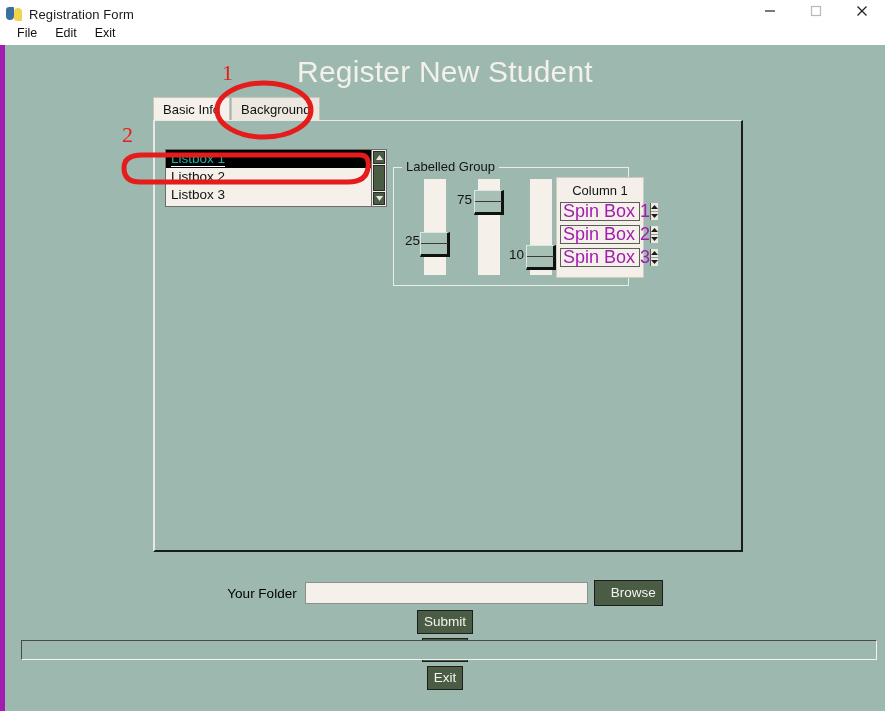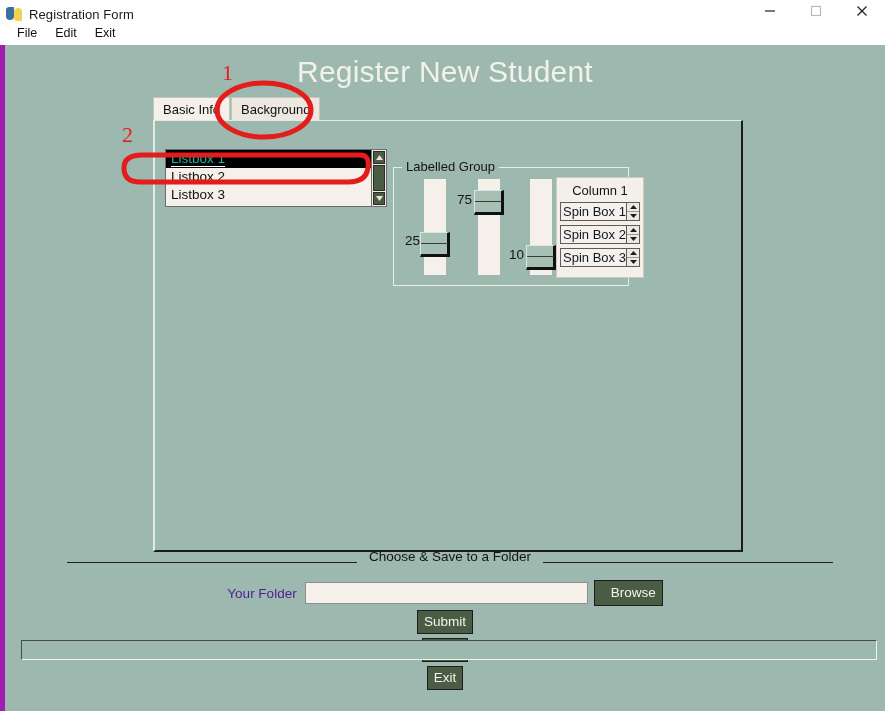--- a/index.html
+++ b/index.html
@@ -189,21 +189,21 @@
     font-size: 13px; color: #141414; text-align: center;
     padding: 2px 0 4px 0;
   }
   .spinrow {
     display: flex; align-items: stretch;
     height: 19px; margin-bottom: 4px;
     background: #f5f1ea;
     border: 1px solid #5c5c5c;
   }
   .spinrow .sv {
-    flex: 1; font-size: 13px; color: #0f172a;
+    flex: 1; font-size: 18px; color: #a21caf;
     padding-left: 2px; line-height: 17px;
     white-space: nowrap;
   }
   .spinarrows {
     width: 13px; border-left: 1px solid #5c5c5c;
     display: flex; flex-direction: column;
     background: #eceadf;
   }
   .spinarrows div {
     flex: 1; display: flex; align-items: center; justify-content: center;
@@ -226,21 +226,21 @@
     transform: translateY(-6px);
   }
   #sep-left { margin-left: 62px; }
   #sep-right { margin-right: 52px; }
 
   #folderrow {
     position: absolute; left: 0; top: 535px; width: 880px;
     display: flex; align-items: center; justify-content: center;
   }
   #folder-label {
-    font-size: 13.5px; color: #4c1d95; margin-right: 8px;
+    font-size: 13.5px; color: #000000; margin-right: 8px;
   }
   #folder-input {
     width: 283px; height: 22px;
     background: #f5f1ea;
     border: 1px solid #8e8e8e;
     font-size: 13px; color: #101010;
     padding: 0 3px;
     font-family: "Liberation Sans", sans-serif;
   }
   .btn {
@@ -414,25 +414,20 @@
                 <svg width="7" height="4" viewBox="0 0 7 4">
                   <polygon points="3.5,4 0,0 7,0" fill="#1c1c1c"></polygon>
                 </svg>
               </div>
           </div>
         </div>
       </div>
     </div>
   </div>
 
-  <div id="sep-wrap">
-    <div class="sep-line" id="sep-left"></div>
-    <div id="sep-label">Choose &amp; Save to a Folder</div>
-    <div class="sep-line" id="sep-right"></div>
-  </div>
 
   <div id="folderrow">
     <div id="folder-label">Your Folder</div>
     <input id="folder-input" type="text" value="" style="">
     <button class="btn" id="browse-btn">Browse</button>
   </div>
 
   <div id="actionrow">
     <button class="btn">Submit</button>
     <button class="btn">Clear</button>

